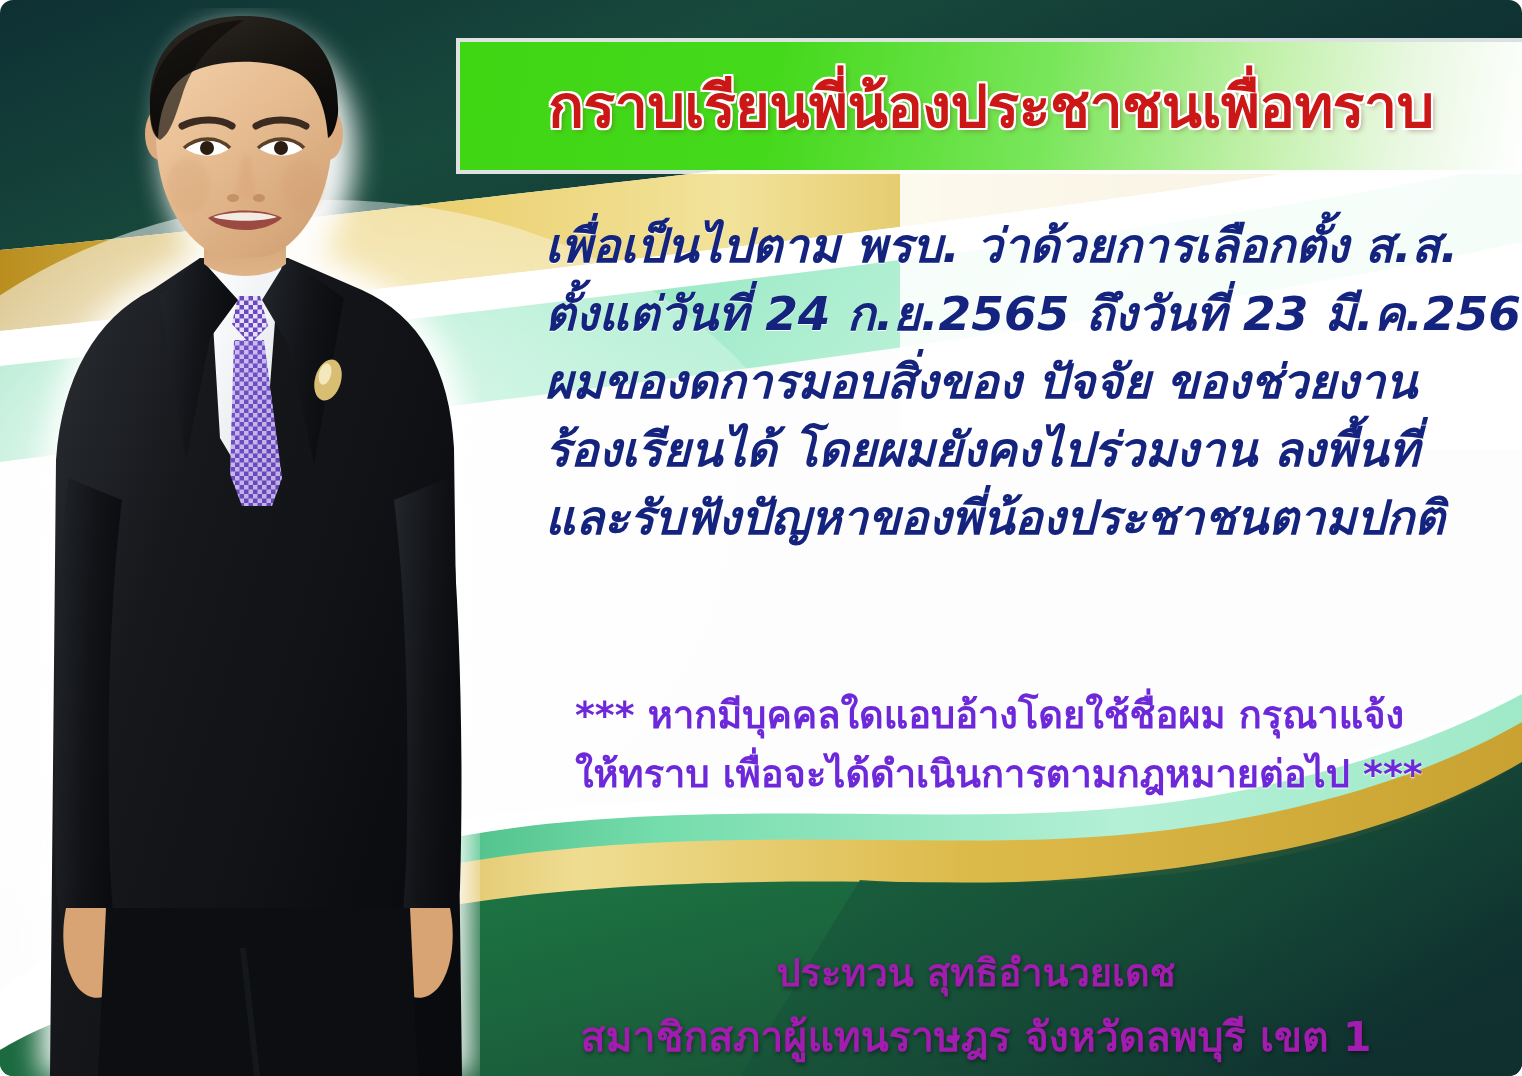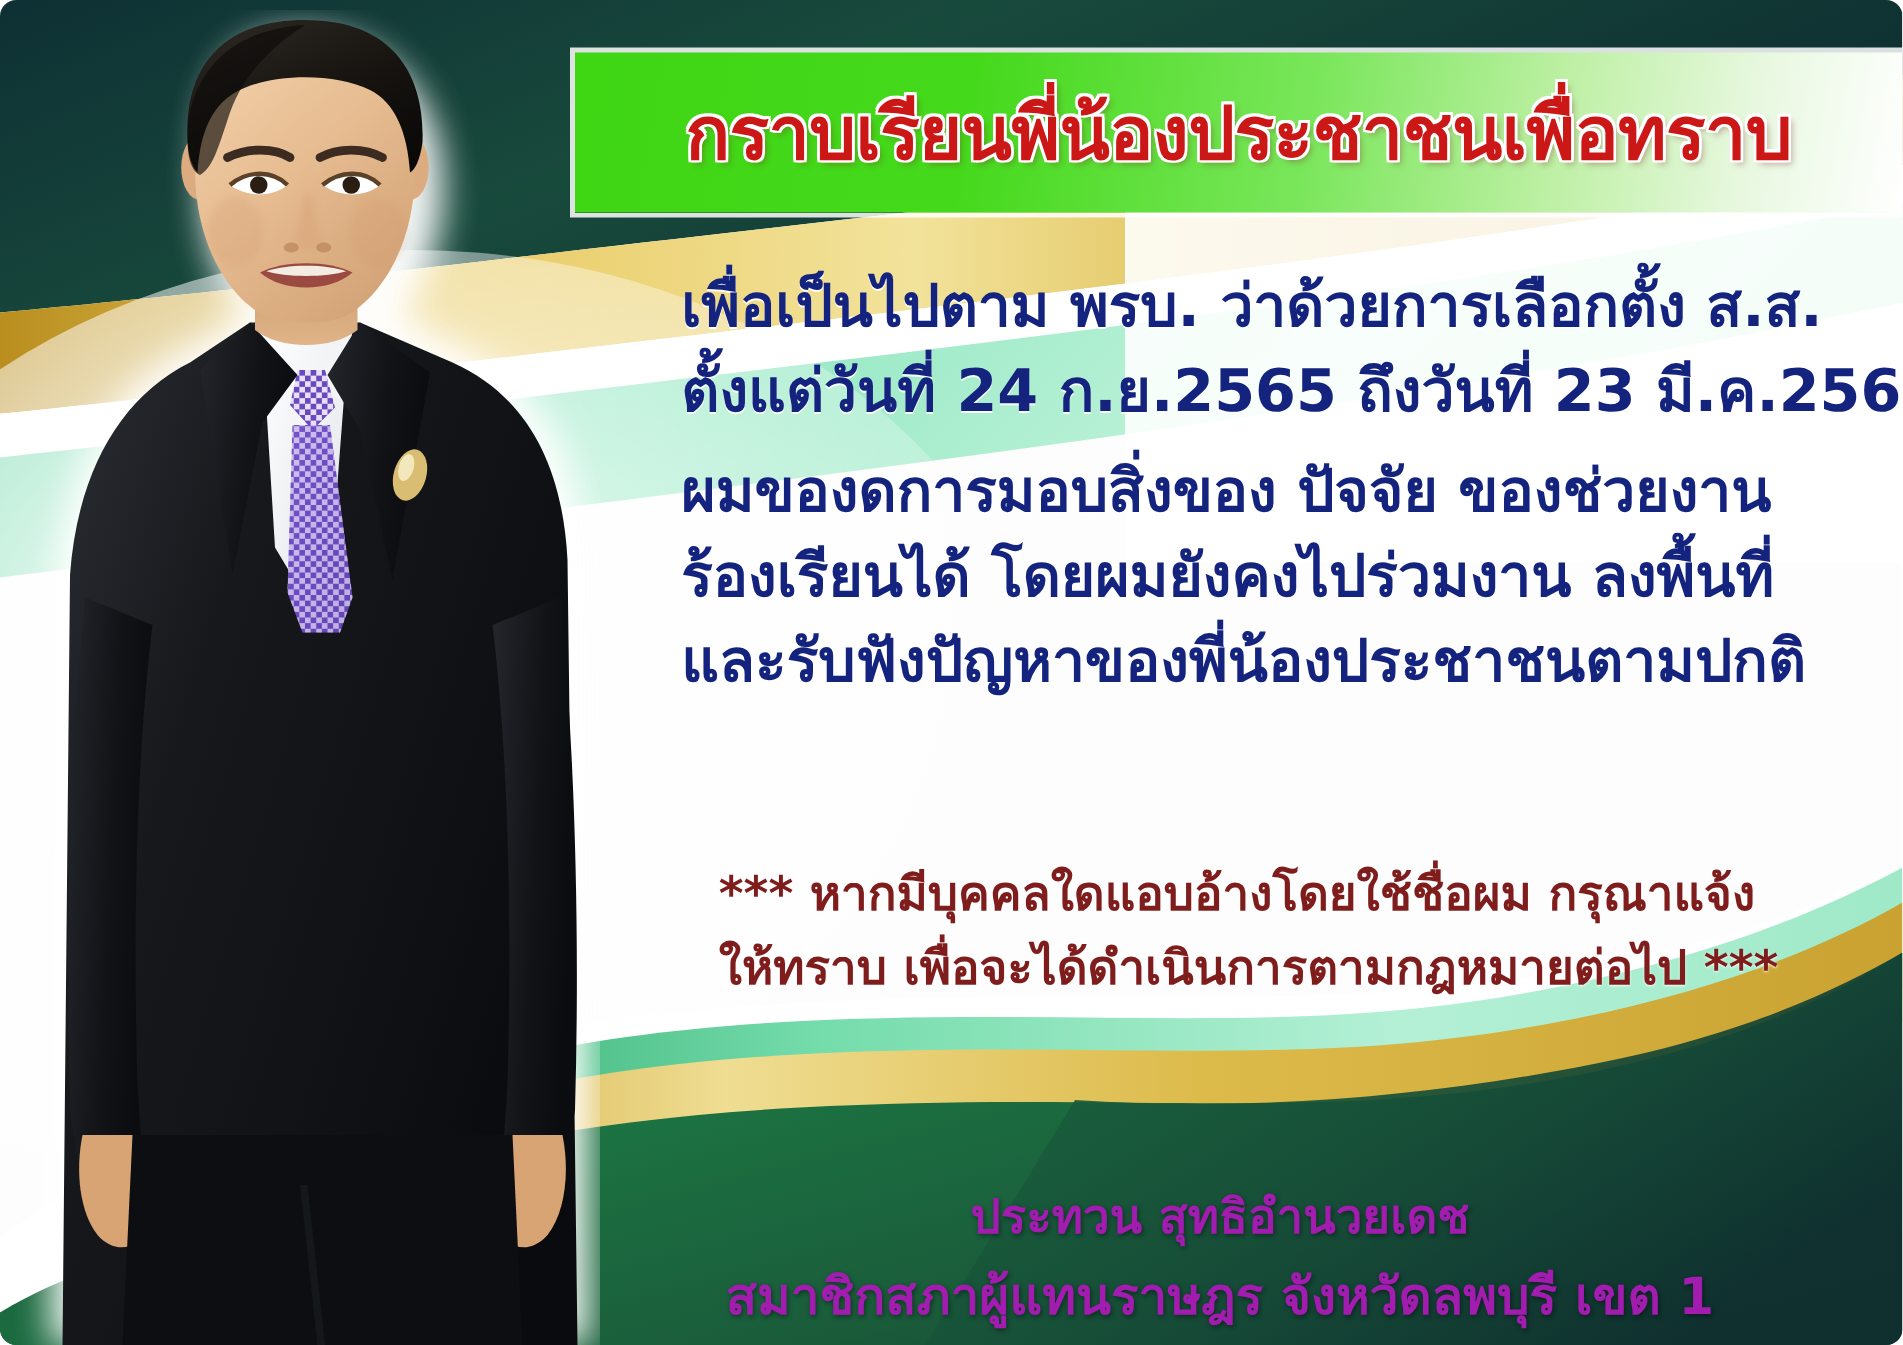--- a/index.html
+++ b/index.html
@@ -47,34 +47,35 @@
     left:545px;top:212px;width:930px;
   }
   .body-line{
     font-family:"DejaVu Sans","Liberation Sans",sans-serif;
     font-weight:700;
     font-size:47px;
     line-height:68px;
     color:#14247e;
     white-space:nowrap;
     text-shadow:0 1px 0 rgba(255,255,255,.9);
-  }
-  .body-line.gap-above{margin-top:12px;}
+    font-style:italic;
+  }
+  .body-line.gap-above{margin-top:0;}
 
   
   #note-block{
     position:absolute;
     left:575px;top:686px;width:900px;
   }
   .note-line{
     font-family:"DejaVu Sans","Liberation Sans",sans-serif;
     font-weight:700;
     font-size:38px;
     line-height:59px;
-    color:#7f1d1d;
+    color:#6d28d9;
     white-space:nowrap;
     text-shadow:0 1px 2px rgba(255,255,255,.95);
   }
 
   
   #footer-block{
     position:absolute;
     left:430px;top:948px;width:1092px;
     text-align:center;
   }

